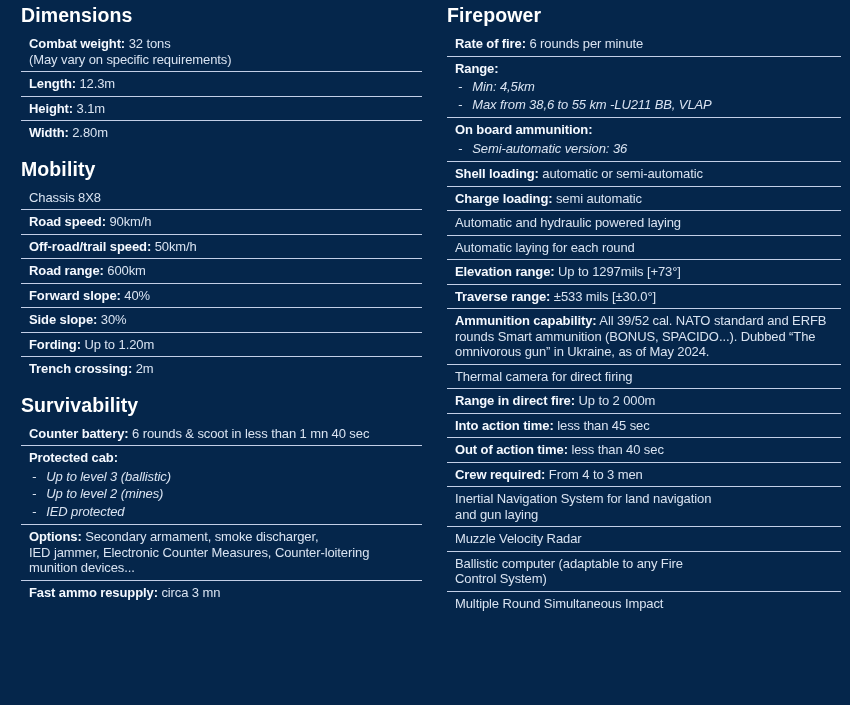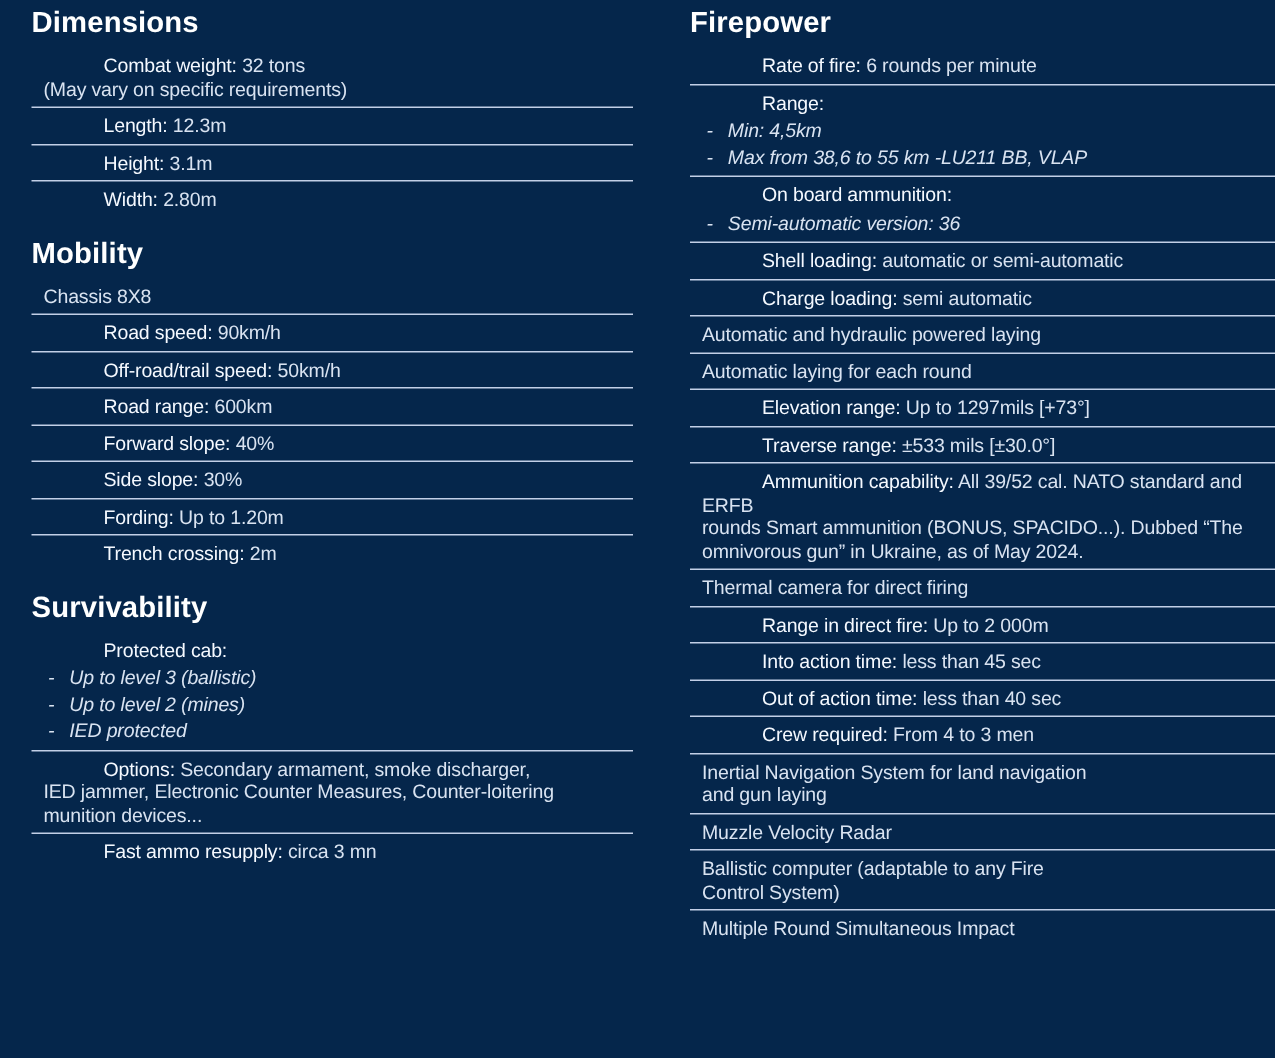--- a/index.html
+++ b/index.html
@@ -12,21 +12,21 @@
   *{box-sizing:border-box;}
   html,body{margin:0;padding:0;}
   body{
     width:850px;height:705px;
     background:var(--bg);
     overflow:hidden;
     font-family:"Liberation Sans", sans-serif;
   }
   .page{
     display:flex;
-    gap:38px;
+    gap:25px;
     width:100%;height:100%;
     padding:4px 9px 0 21px;
   }
   .column{flex:0 0 auto;min-width:0;}
   #col-left{width:401px;}
   #col-right{width:394px;}
 
   .section{margin-top:13px;}
   .section:first-child{margin-top:0;}
   .section-title{
@@ -38,21 +38,21 @@
     letter-spacing:0.1px;
   }
   .row{padding:4px 0 4px 8px;}
   .row + .row{border-top:1.5px solid var(--divider);}
   .row-main,.row-line{
     font-size:13px;
     line-height:15.5px;
     letter-spacing:-0.1px;
     color:var(--value);
   }
-  .label{font-weight:400;color:var(--label);margin-left:40px;}
+  .label{font-weight:700;color:var(--label);}
   .bullets{list-style:none;margin:2px 0 0 0;padding:0;}
   .bullet{
     display:flex;align-items:flex-start;
     padding:1px 0 1px 3px;
     font-size:13px;line-height:15.5px;letter-spacing:-0.1px;
     color:var(--value);
     font-style:italic;
   }
   .dash{flex:0 0 auto;margin-right:10px;}
   .dash::before{content:"-";}
@@ -121,20 +121,23 @@
 
   <div class="row">
     <div class="row-main"><span class="label">Trench crossing:</span> <span class="value">2m</span></div>
   </div>
 </div>
   </section>
 
   <section class="section">
     <h2 class="section-title">Survivability</h2>
     <div class="section-rows">
+  <div class="row">
+    <div class="row-main"><span class="label">Counter battery:</span> <span class="value">6 rounds &amp; scoot in less than 1 mn 40 sec</span></div>
+  </div>
 
   <div class="row">
     <div class="row-main"><span class="label">Protected cab:</span> </div>
   <ul class="bullets">
   <li class="bullet">
     <span class="dash"></span>
     <span class="bullet-text">Up to level 3 (ballistic)</span>
   </li>
 
   <li class="bullet">

